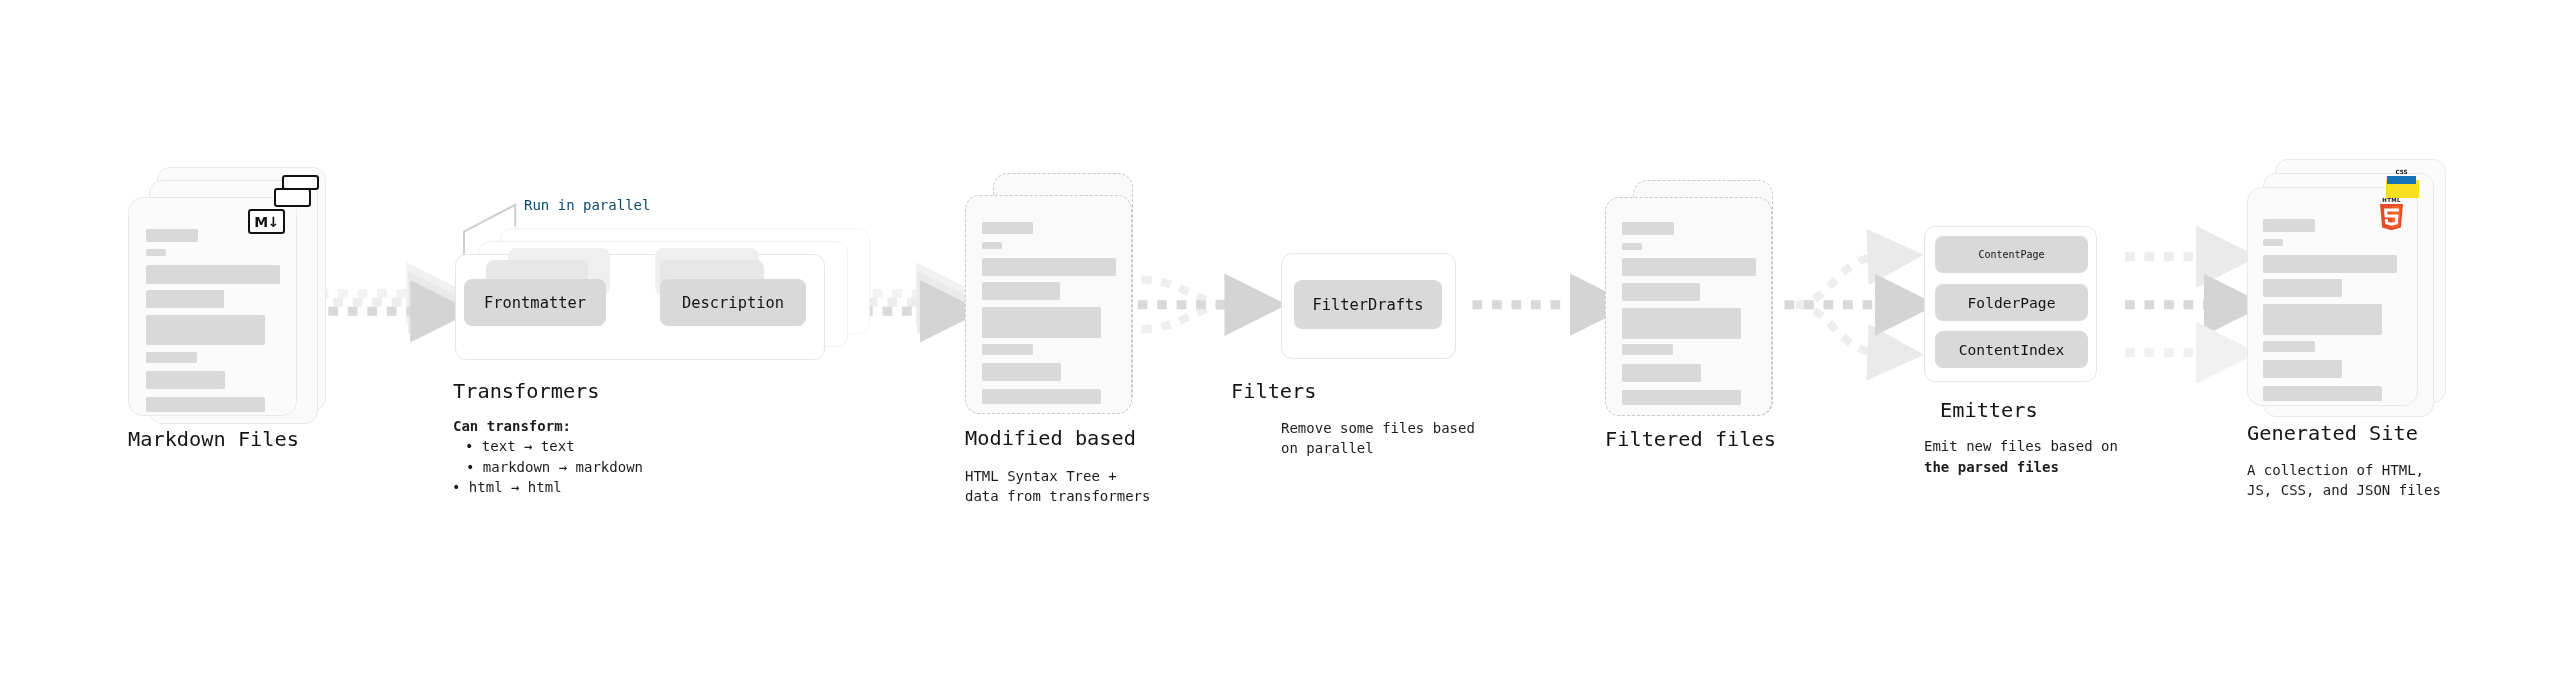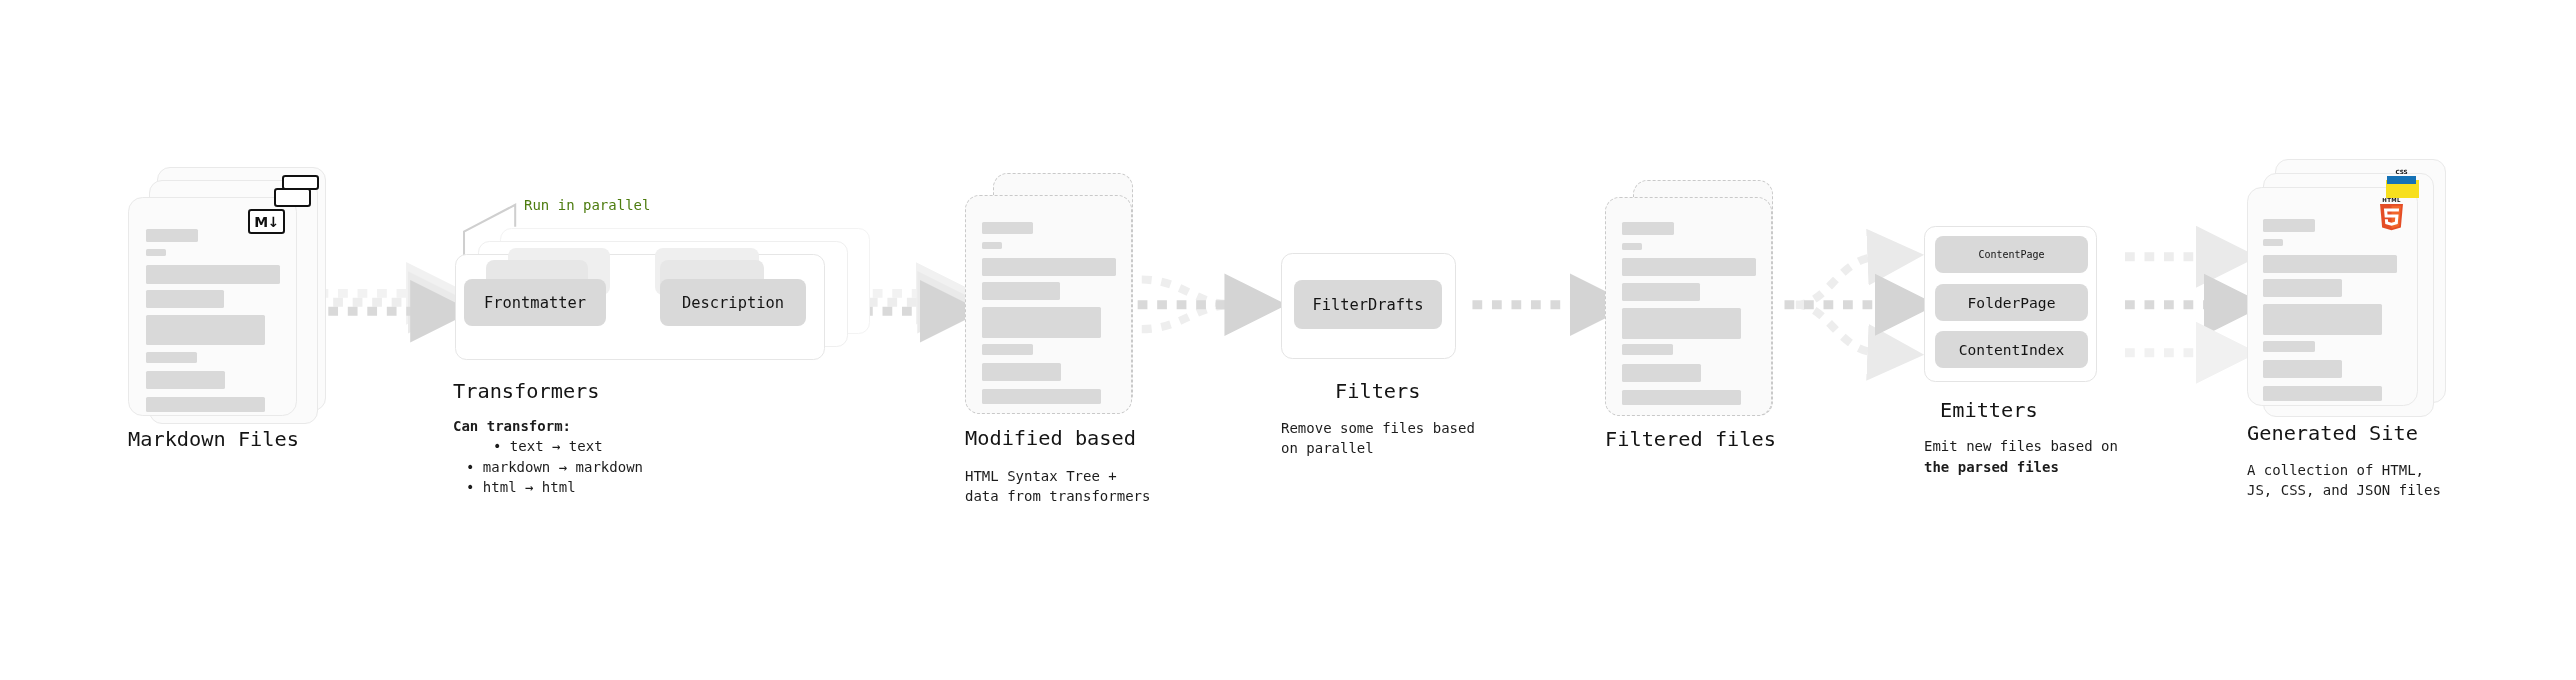--- a/index.html
+++ b/index.html
@@ -62,21 +62,21 @@
   .sub{
     position:absolute;
     font-size:14px;
     line-height:20.3px;
     color:#1c1c1c;
     white-space:pre;
   }
   .ghost-label{
     position:absolute;
     font-size:14px;
-    color:#4d7c0f;
+    color:#0c4a6e;
     white-space:nowrap;
   }
 
   
   .pbox{
     position:absolute;
     background:#ffffff;
     border:1.6px solid #e4e4e4;
     border-radius:11.4px;
     box-sizing:border-box;
@@ -201,23 +201,23 @@
     <div class="chip faded1" style="left:660px;top:260px;width:104px;height:47px;">Description</div>
 
     <div class="chip" style="left:464px;top:279px;width:142px;height:47px;">Frontmatter</div>
     <div class="chip" style="left:660px;top:279px;width:146px;height:47px;">Description</div>
 
     <div class="ghost-label" style="left:524px;top:197px;">Run in parallel</div>
 
     <div class="title" style="left:453px;top:379px;">Transformers</div>
 
     <div class="sub" style="left:453px;top:416px;font-weight:bold;">Can transform:</div>
-    <div class="sub" style="left:493px;top:436px;text-align:center;">• text → text</div>
+    <div class="sub" style="left:465px;top:436px;text-align:center;">• text → text</div>
     <div class="sub" style="left:466px;top:457px;">• markdown → markdown</div>
-    <div class="sub" style="left:466px;top:477px;">• html → html</div>
+    <div class="sub" style="left:452px;top:477px;">• html → html</div>
   </div>
 
   <div class="node">
     <div class="doc dashed" style="left:993px;top:173px;width:140px;height:236px;"></div>
     <div class="doc dashed" style="left:965px;top:195px;width:167px;height:219px;">
       <div class="lines">
         <div class="bar" style="left:16.3px;top:26px;width:51px;height:12.2px;"></div>
         <div class="bar" style="left:16.3px;top:46px;width:19.5px;height:6.5px;"></div>
         <div class="bar" style="left:16.3px;top:62px;width:134px;height:18px;"></div>
         <div class="bar" style="left:16.3px;top:86px;width:78px;height:18px;"></div>
@@ -228,21 +228,21 @@
       </div>
     </div>
     <div class="title" style="left:965px;top:426px;">Modified based</div>
     <div class="sub" style="left:965px;top:466px;">HTML Syntax Tree +</div>
     <div class="sub" style="left:965px;top:486px;">data from transformers</div>
   </div>
 
   <div class="node">
     <div class="pbox" style="left:1281px;top:253px;width:175px;height:106px;"></div>
     <div class="chip" style="left:1294px;top:280px;width:148px;height:49px;">FilterDrafts</div>
-    <div class="title" style="left:1335px;top:379px;">Filters</div>
+    <div class="title" style="left:1231px;top:379px;">Filters</div>
     <div class="sub" style="left:1281px;top:418px;">Remove some files based</div>
     <div class="sub" style="left:1281px;top:438px;">on parallel</div>
   </div>
 
   <div class="node">
     <div class="doc dashed" style="left:1633px;top:180px;width:140px;height:236px;"></div>
     <div class="doc dashed" style="left:1605px;top:197px;width:167px;height:219px;">
       <div class="lines">
         <div class="bar" style="left:16.3px;top:24.4px;width:52px;height:13px;"></div>
         <div class="bar" style="left:16.3px;top:45px;width:19.5px;height:6.5px;"></div>

